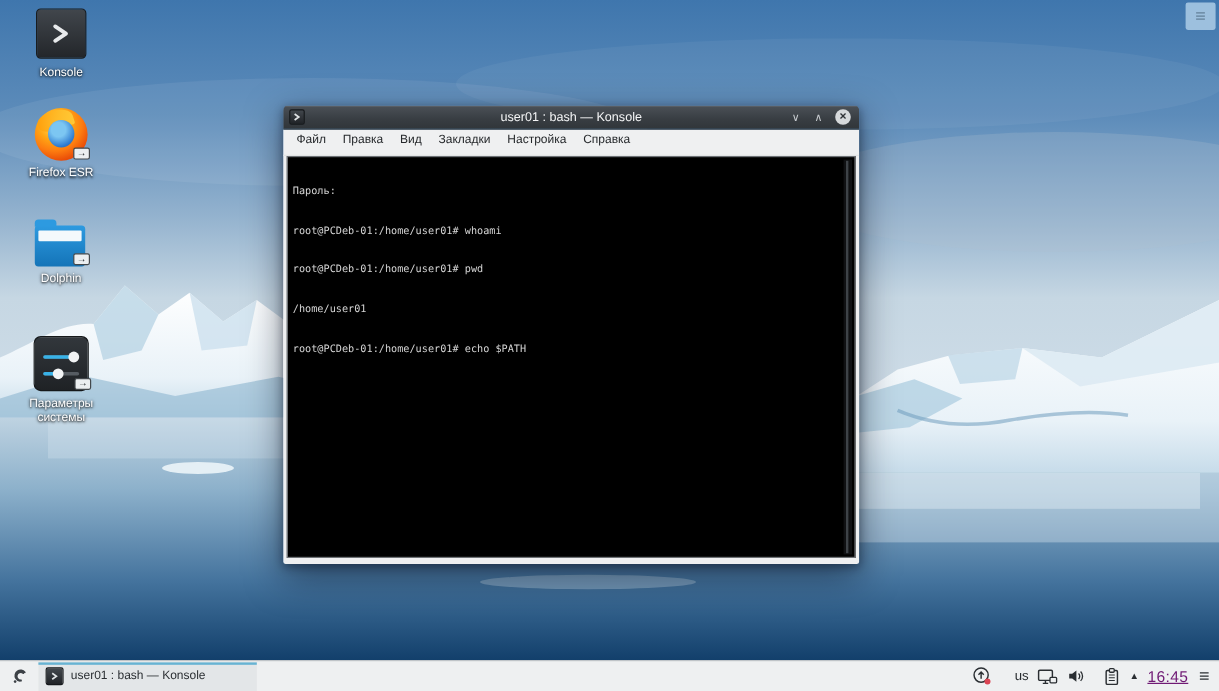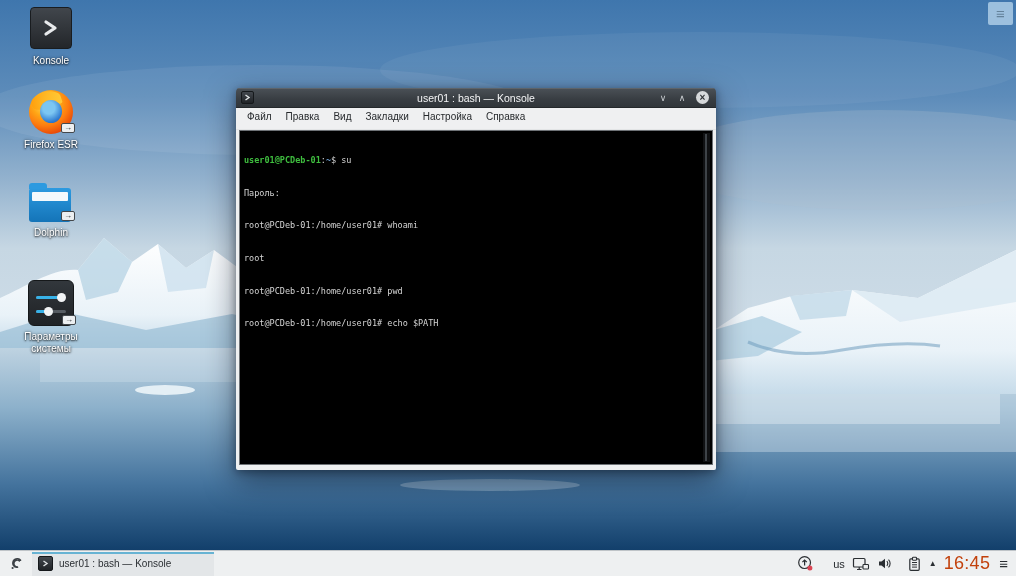--- a/index.html
+++ b/index.html
@@ -84,21 +84,21 @@
   .taskbtn { position:relative; height:24px; margin-left:4px; width:182px; display:flex; align-items:center;
         gap:6px; padding:0 6px; background:rgba(189,195,199,.22); cursor:pointer; }
   .taskbtn::before { content:""; position:absolute; left:0; right:0; top:0; height:2px; background:#67b3d3; }
   .task-icon { width:15px; height:15px; border-radius:2px; background:linear-gradient(#42474d,#202327);
         border:1px solid #15181b; display:flex; align-items:center; justify-content:center; flex:0 0 15px; }
   .task-label { font-size:10px; color:#2b2f33; white-space:nowrap; overflow:hidden; }
   .tray { margin-left:auto; display:flex; align-items:center; gap:7px; padding-right:6px; }
   .tray svg { display:block; }
   .kbd-layout { font-size:11px; color:#25292d; cursor:pointer;margin-left:12px; }
   .tray-caret { font-size:8px; color:#2a2e32; cursor:pointer; }
-  .clock { font-size:18px; color:#c2410c; cursor:pointer; letter-spacing:.3px; }
+  .clock { font-size:13px; color:#701a75; cursor:pointer; letter-spacing:.3px;text-decoration:underline; }
   .panel-burger { font-size:15px; color:#2a2e32; cursor:pointer; padding:0 2px; }
 </style>
 </head>
 <body>
 
 <div class="screen">
 
   <svg class="wallpaper" viewBox="0 0 1016 576" preserveAspectRatio="none">
     <defs>
       <linearGradient id="sky" x1="0" y1="0" x2="0" y2="1">
@@ -217,25 +217,24 @@
       <span class="menu-item">Файл</span>
       <span class="menu-item">Правка</span>
       <span class="menu-item">Вид</span>
       <span class="menu-item">Закладки</span>
       <span class="menu-item">Настройка</span>
       <span class="menu-item">Справка</span>
     </div>
 
     <div class="win-content">
       <div class="terminal">
-        <div><span class="tgreen">user01@PCDeb-01</span><span>:</span><span class="tblue">~</span><span>$ su</span></div>
         <div>Пароль:</div>
         <div>root@PCDeb-01:/home/user01# whoami</div>
-        <div>root</div>
         <div>root@PCDeb-01:/home/user01# pwd</div>
+        <div>/home/user01</div>
         <div>root@PCDeb-01:/home/user01# echo $PATH</div>
         <div class="term-scroll"></div>
       </div>
     </div>
   </div>
 
   <div class="taskbar">
     <div class="launcher">
       <svg width="17" height="17" viewBox="0 0 17 17">
         <path d="M12.6,5.2 C11.2,3.6 8.6,3.2 6.8,4.4 C4.8,5.7 4.2,8.3 5.4,10.3 C6.4,11.9 8.4,12.6 10.1,12 C8.7,12.2 7.2,11.6 6.4,10.3 C5.4,8.7 5.9,6.6 7.5,5.6 C8.8,4.8 10.4,5 11.4,5.9" stroke="#3c4146" stroke-width="1.5" fill="none" stroke-linecap="round"></path>

